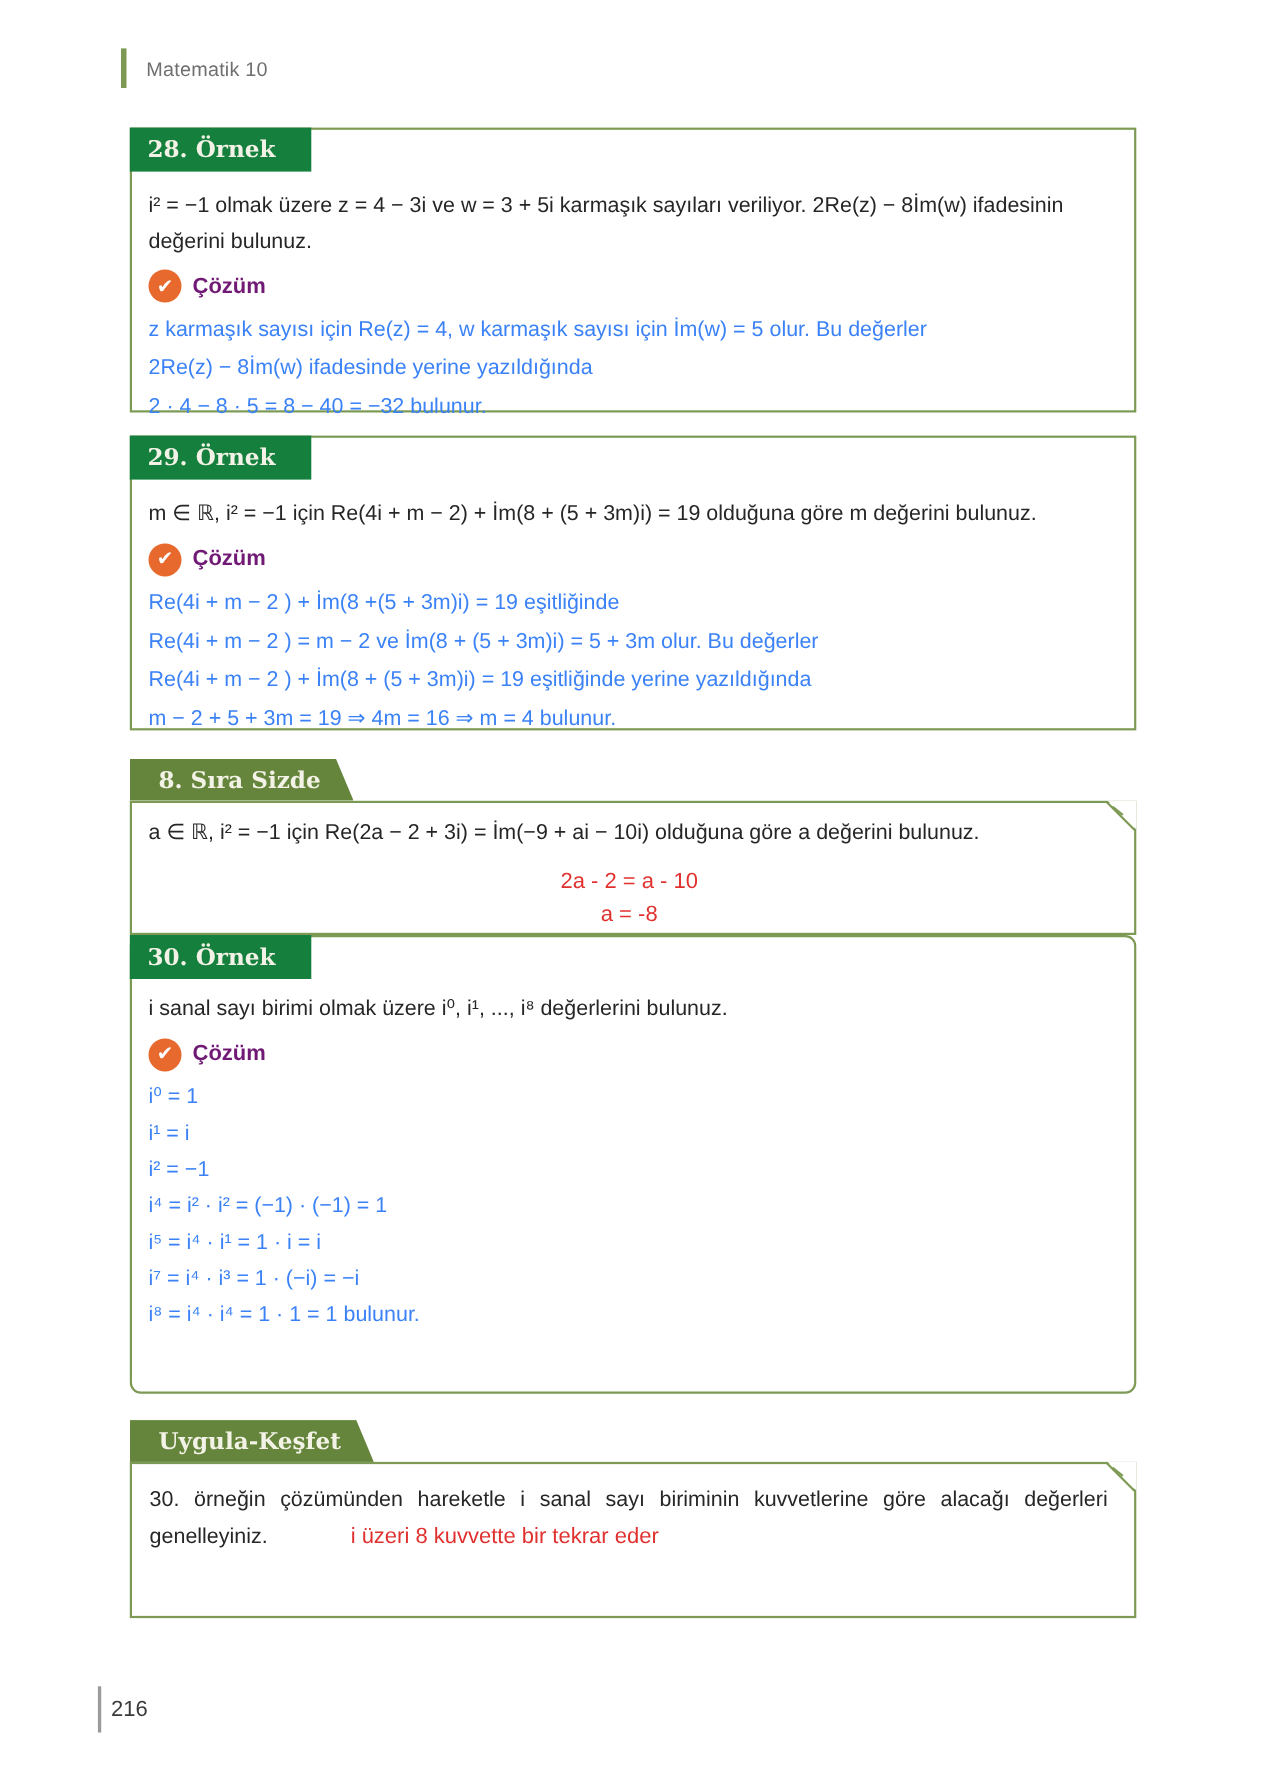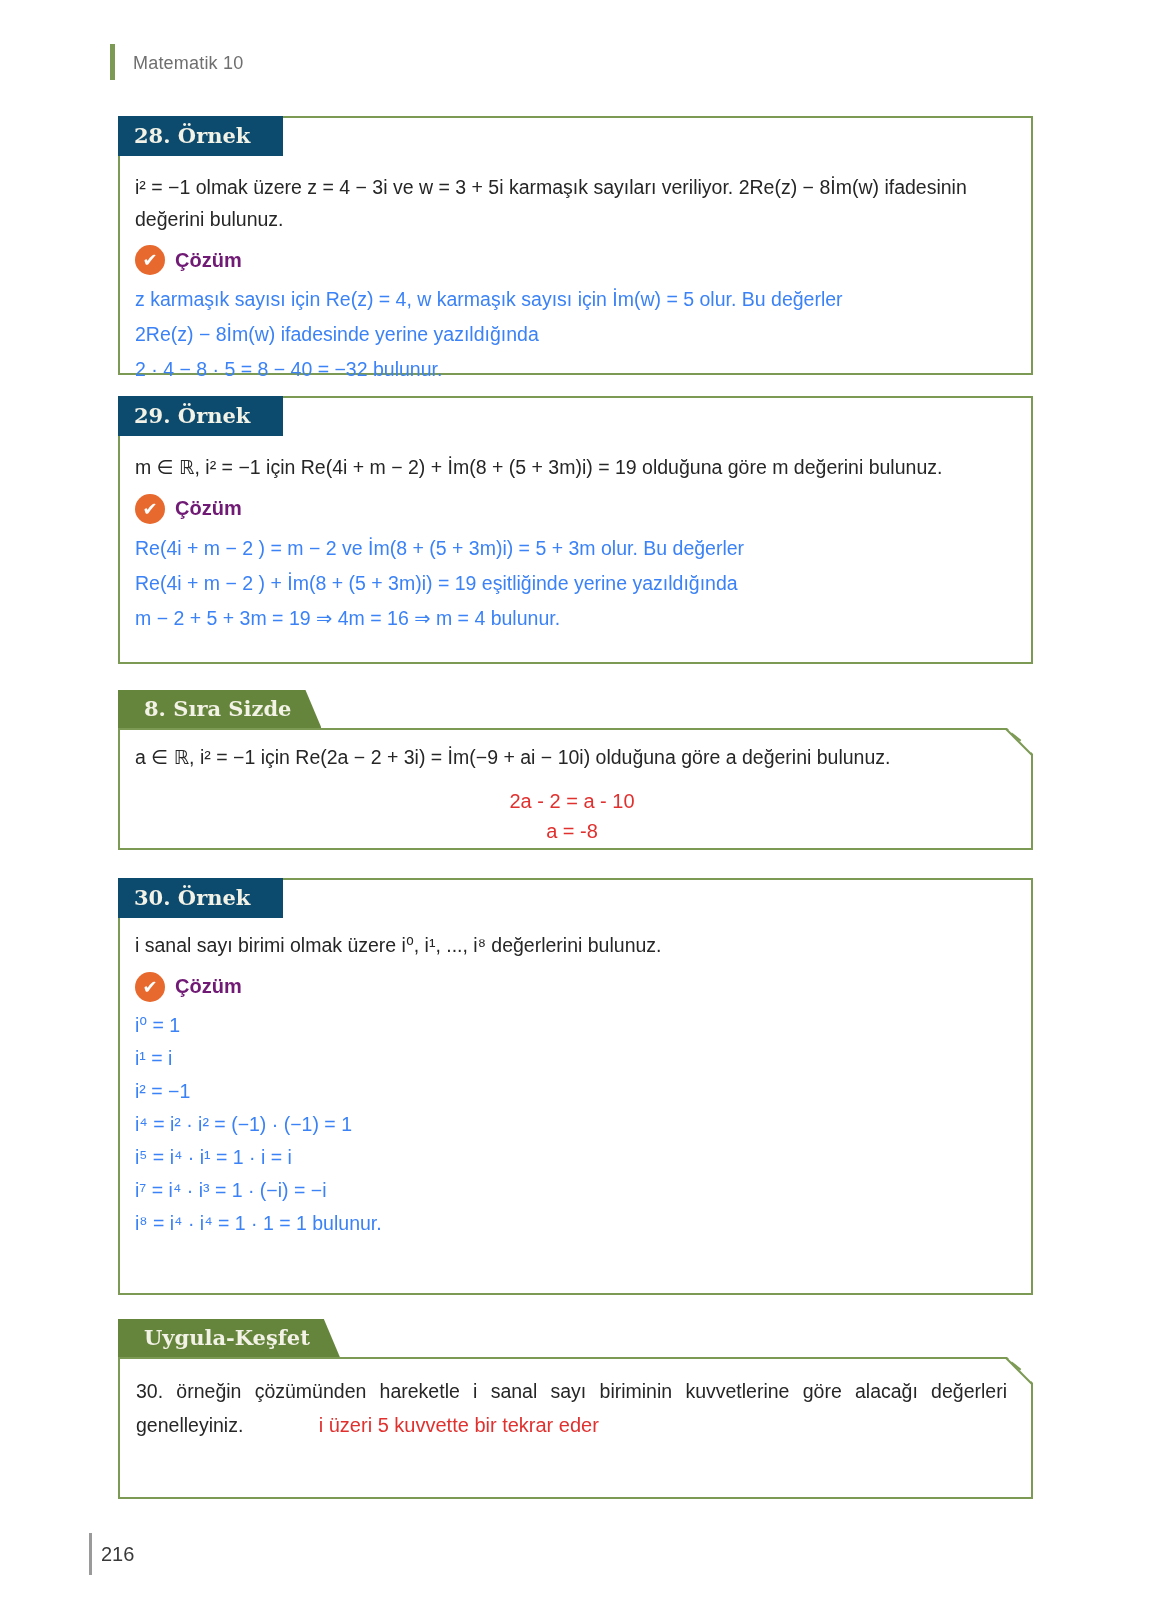--- a/index.html
+++ b/index.html
@@ -14,21 +14,21 @@
   .course-label { color:#6f6f6f; font-size:18px; margin-left:18px; letter-spacing:.2px; }
 
   .content { margin-left:118px; width:915px; }
 
   
   .example-box {
     border:2px solid #7d9a55; position:relative; background:#fff;
   }
   .example-label {
     position:absolute; top:-2px; left:-2px;
-    background:#0c4a6e; color:#f3f2e6;
+    background:#15803d; color:#f3f2e6;
     font-family:"DejaVu Serif","Liberation Serif",serif;
     font-weight:bold; font-size:21px;
     padding:7px 20px 8px 16px; min-width:165px;
   }
   .box-body { padding:54px 22px 0 15px; }
 
   .q-text { font-size:19.5px; line-height:1.62; color:#262626; }
 
   .solution-header { display:flex; align-items:center; margin:10px 0 8px 0; }
   .check-icon {
@@ -67,21 +67,21 @@
   }
 
   .red-note { color:#e0312f; }
   .red-center { text-align:center; color:#e0312f; font-size:20px; line-height:30px; }
 
   
   #box-28 { margin-top:36px; height:259px; }
   #box-29 { margin-top:21px; height:268px; }
   #sira-section { margin-top:26px; }
   #sira-box { height:122px; padding:12px 22px 0 15px; }
-  #box-30 { margin-top:28px; height:417px; }
+  #box-30 { height:417px;border-radius:10px; }
   #uygula-section { margin-top:24px; }
   #uygula-box { height:142px; padding:16px 24px 0 16px; }
   #uygula-text { font-size:19.5px; line-height:1.7; text-align:justify; }
   #uygula-annotation { margin-left:70px; font-size:20px; }
 
   .page-footer { position:absolute; left:89px; top:1533px; display:flex; align-items:center; }
   .page-footer .bar { width:3px; height:42px; background:#9a9a9a; }
   .page-number { font-size:20px; color:#3a3a3a; margin-left:9px; }
 </style>
 </head>
@@ -109,20 +109,21 @@
   </div>
 
   <div class="example-box" id="box-29">
     <div class="example-label">29. Örnek</div>
     <div class="box-body">
       <p class="q-text">m ∈ ℝ, i² = −1 için Re(4i + m − 2) + İm(8 + (5 + 3m)i) = 19 olduğuna göre m değerini bulunuz.</p>
       <div class="solution-header">
         <span class="check-icon">✔</span>
         <span class="solution-label">Çözüm</span>
       </div>
+      <p class="sol-line tall">Re(4i + m − 2 ) + İm(8 +(5 + 3m)i) = 19 eşitliğinde</p>
       <p class="sol-line tall">Re(4i + m − 2 ) = m − 2 ve İm(8 + (5 + 3m)i) = 5 + 3m olur. Bu değerler</p>
       <p class="sol-line tall">Re(4i + m − 2 ) + İm(8 + (5 + 3m)i) = 19 eşitliğinde yerine yazıldığında</p>
       <p class="sol-line tall">m − 2 + 5 + 3m = 19 ⇒ 4m = 16 ⇒ m = 4 bulunur.</p>
     </div>
   </div>
 
   <div id="sira-section">
     <div class="ribbon-label">8. Sıra Sizde</div>
     <div class="note-box" id="sira-box">
       <div class="corner-cover"></div>
@@ -153,21 +154,21 @@
   </div>
 
   <div id="uygula-section">
     <div class="ribbon-label">Uygula-Keşfet</div>
     <div class="note-box" id="uygula-box">
       <div class="corner-cover"></div>
       <div class="corner-line"></div>
       <div class="corner-accent"></div>
       <p id="uygula-text">
         <span>30. örneğin çözümünden hareketle i sanal sayı biriminin kuvvetlerine göre alacağı değerleri genelleyiniz.</span>
-        <span class="red-note" id="uygula-annotation">i üzeri 5 kuvvette bir tekrar eder</span>
+        <span class="red-note" id="uygula-annotation">i üzeri 8 kuvvette bir tekrar eder</span>
       </p>
     </div>
   </div>
 
 </div>
 
 <div class="page-footer">
   <div class="bar"></div>
   <div class="page-number">216</div>
 </div>

